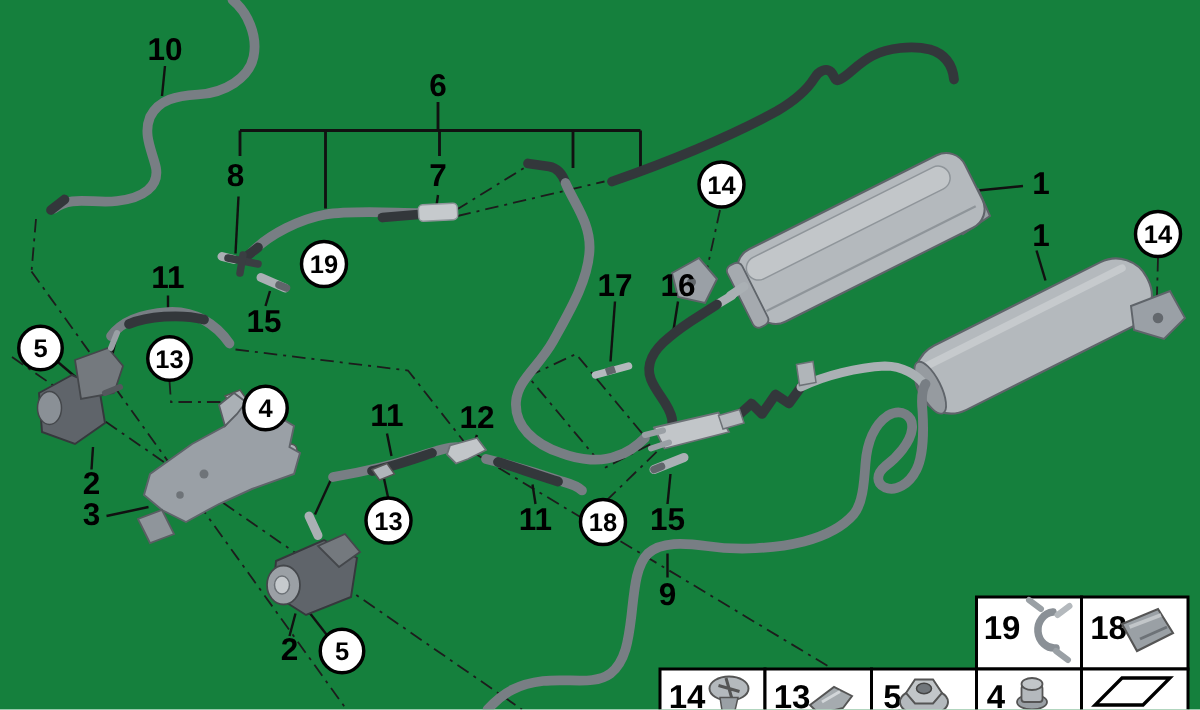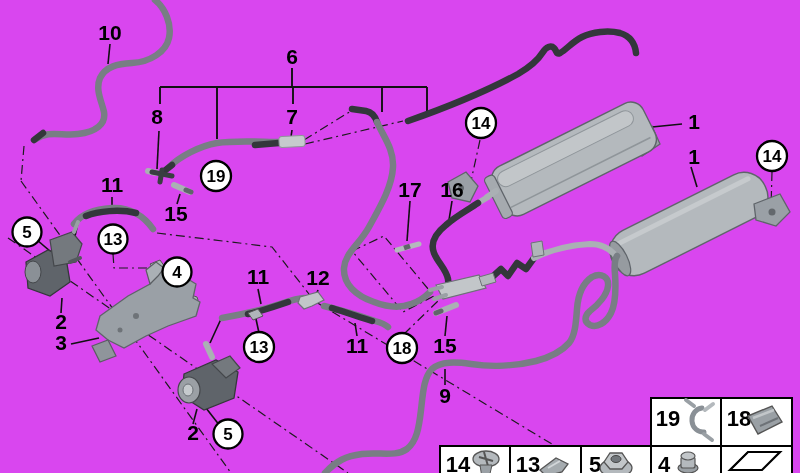--- a/index.html
+++ b/index.html
@@ -1,16 +1,16 @@
 <!DOCTYPE html>
 <html><head>
 <meta charset="utf-8">
 <style>
   html,body{margin:0;padding:0;background:#ffffff;}
-  .stage{position:relative;width:800px;height:473px;background:#d946ef;overflow:hidden;
+  .stage{position:relative;width:800px;height:473px;background:#15803d;overflow:hidden;
          font-family:"Liberation Sans",sans-serif;}
   svg{position:absolute;left:0;top:0;display:block;}
   
   .dd{stroke:#1c1c1c;stroke-width:1.2;fill:none;stroke-dasharray:9 4 2 4;}
   
   .ld{stroke:#111;stroke-width:1.6;fill:none;}
   .br{stroke:#111;stroke-width:1.9;fill:none;}
   
   .h  {stroke:#787e84;stroke-width:6.5;fill:none;stroke-linecap:round;stroke-linejoin:round;}
   .hdk{stroke:#33373b;stroke-width:6.5;fill:none;stroke-linecap:round;stroke-linejoin:round;}

